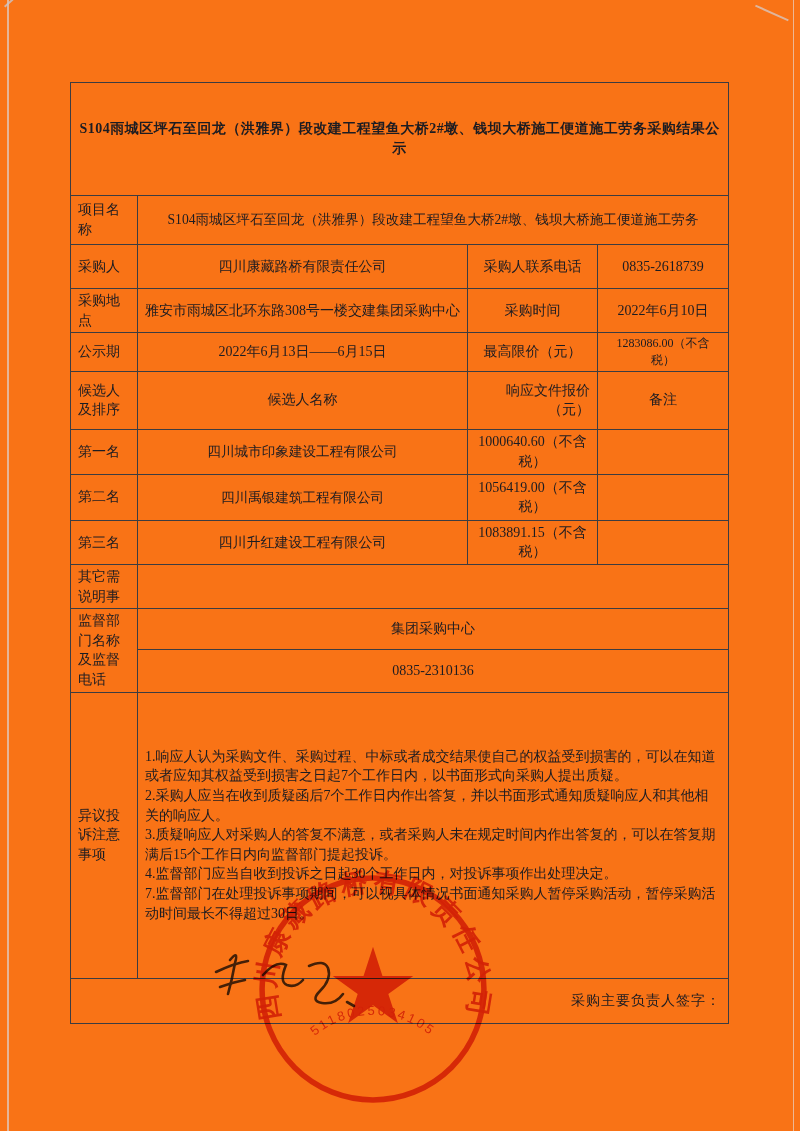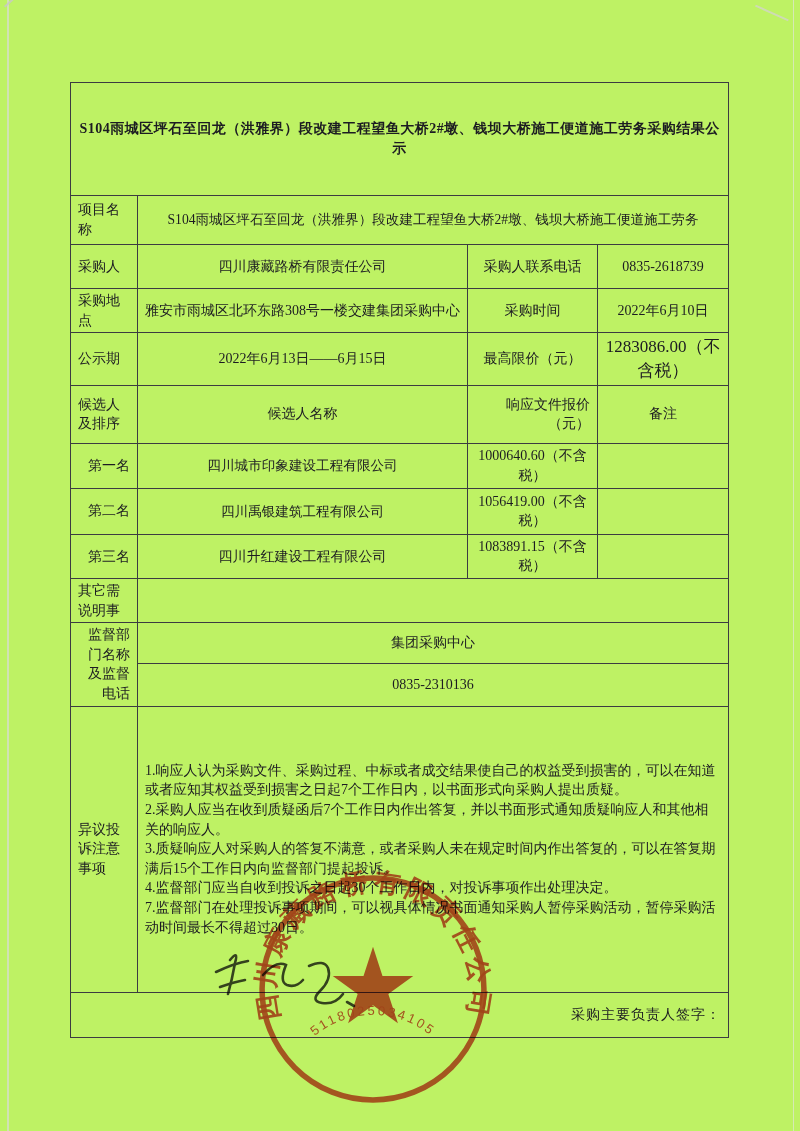--- a/index.html
+++ b/index.html
@@ -1,19 +1,19 @@
 <!DOCTYPE html>
 <html><head>
 <meta charset="utf-8">
 <style>
   * { margin:0; padding:0; box-sizing:border-box; }
   html,body { background:#ffffff; }
   .page {
     position:relative; width:800px; height:1131px;
-    background:#bef264; overflow:hidden;
+    background:#f97316; overflow:hidden;
     font-family:"Liberation Serif","DejaVu Serif",serif;
     color:#1c1c22;
   }
   
   .edge-left  { position:absolute; left:7px; top:0; width:2px; height:100%; background:#dcd9de; opacity:.65; }
   .edge-right { position:absolute; right:6px; top:0; width:1px; height:100%; background:#e6e4e8; opacity:.6; }
   .corner-tl  { position:absolute; left:4px; top:6px; width:34px; height:1.5px; background:#c9c6cc; transform:rotate(-42deg); transform-origin:left top; opacity:.8; }
   .corner-tr  { position:absolute; right:10px; top:12px; width:36px; height:1.5px; background:#d4d1d6; transform:rotate(24deg); opacity:.7; }
 
   table.doc {
@@ -24,21 +24,21 @@
     border:1.6px solid #3c3c41;
     font-size:14px; line-height:1.4;
     padding:2px 7px; vertical-align:middle;
     word-break:break-all;
   }
   td.title-cell {
     font-size:21px; font-weight:bold; text-align:center;
     line-height:34px; letter-spacing:.5px; padding:0 36px;
   }
   td.lbl   { text-align:left; line-height:1.35; padding:2px 6px;margin-top:24px; }
-  td.lblc  { text-align:right; line-height:1.35;margin-left:36px; }
+  td.lblc  { text-align:left; line-height:1.35;margin-left:36px; }
   td.val-l { text-align:center; }
   td.val-c { text-align:center; }
   td.num   { text-align:center; font-size:12px; letter-spacing:0; }
   td.prewrap { white-space:pre-line; text-align:right; }
   td.longtext { vertical-align:middle; padding:34px 10px 14px 8px; font-size:13.8px; line-height:1.52; }
   td.sig-row { text-align:right; padding-left:11px; font-size:14.5px; letter-spacing:1px; }
 
   .stamp  { position:absolute; left:252px; top:868px; width:242px; height:242px; mix-blend-mode:multiply; opacity:.92; }
   .sigink { position:absolute; left:205px; top:938px; width:180px; height:90px; mix-blend-mode:multiply; }
 </style>
@@ -80,21 +80,21 @@
       <td class="lbl">采购地点</td>
       <td class="val-l">雅安市雨城区北环东路308号一楼交建集团采购中心</td>
       <td class="val-c">采购时间</td>
       <td class="val-c">2022年6月10日</td>
     </tr>
 
     <tr style="height:37px">
       <td class="lbl">公示期</td>
       <td class="val-l">2022年6月13日——6月15日</td>
       <td class="val-c">最高限价（元）</td>
-      <td class="num" style="font-size:17px">1283086.00（不含税）</td>
+      <td class="num" style="font-size:12px">1283086.00（不含税）</td>
     </tr>
 
     <tr style="height:58px">
       <td class="lbl">候选人及排序</td>
       <td class="val-c">候选人名称</td>
       <td class="prewrap">响应文件报价
 （元）</td>
       <td class="val-c">备注</td>
     </tr>
 

